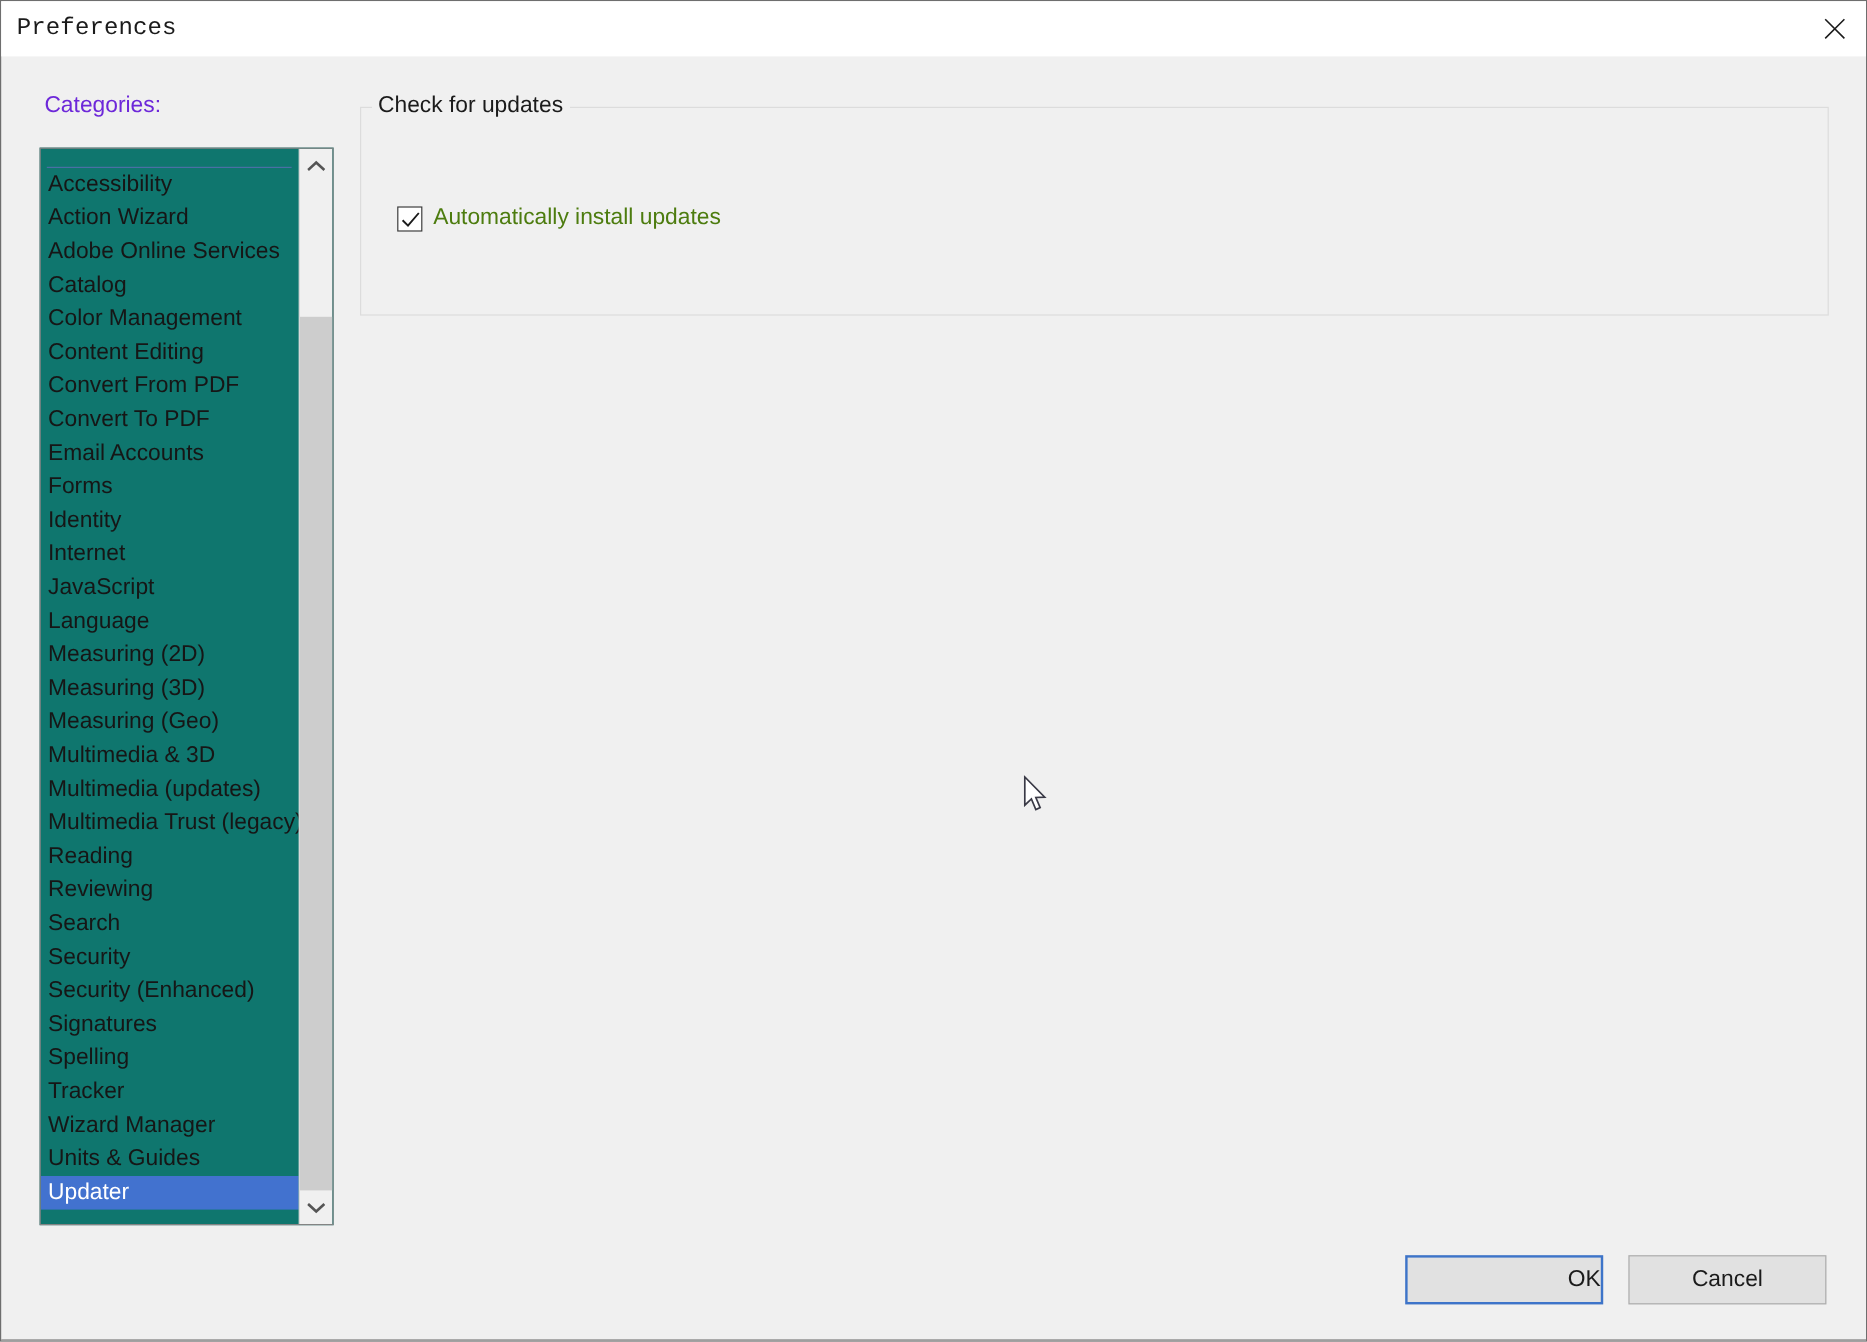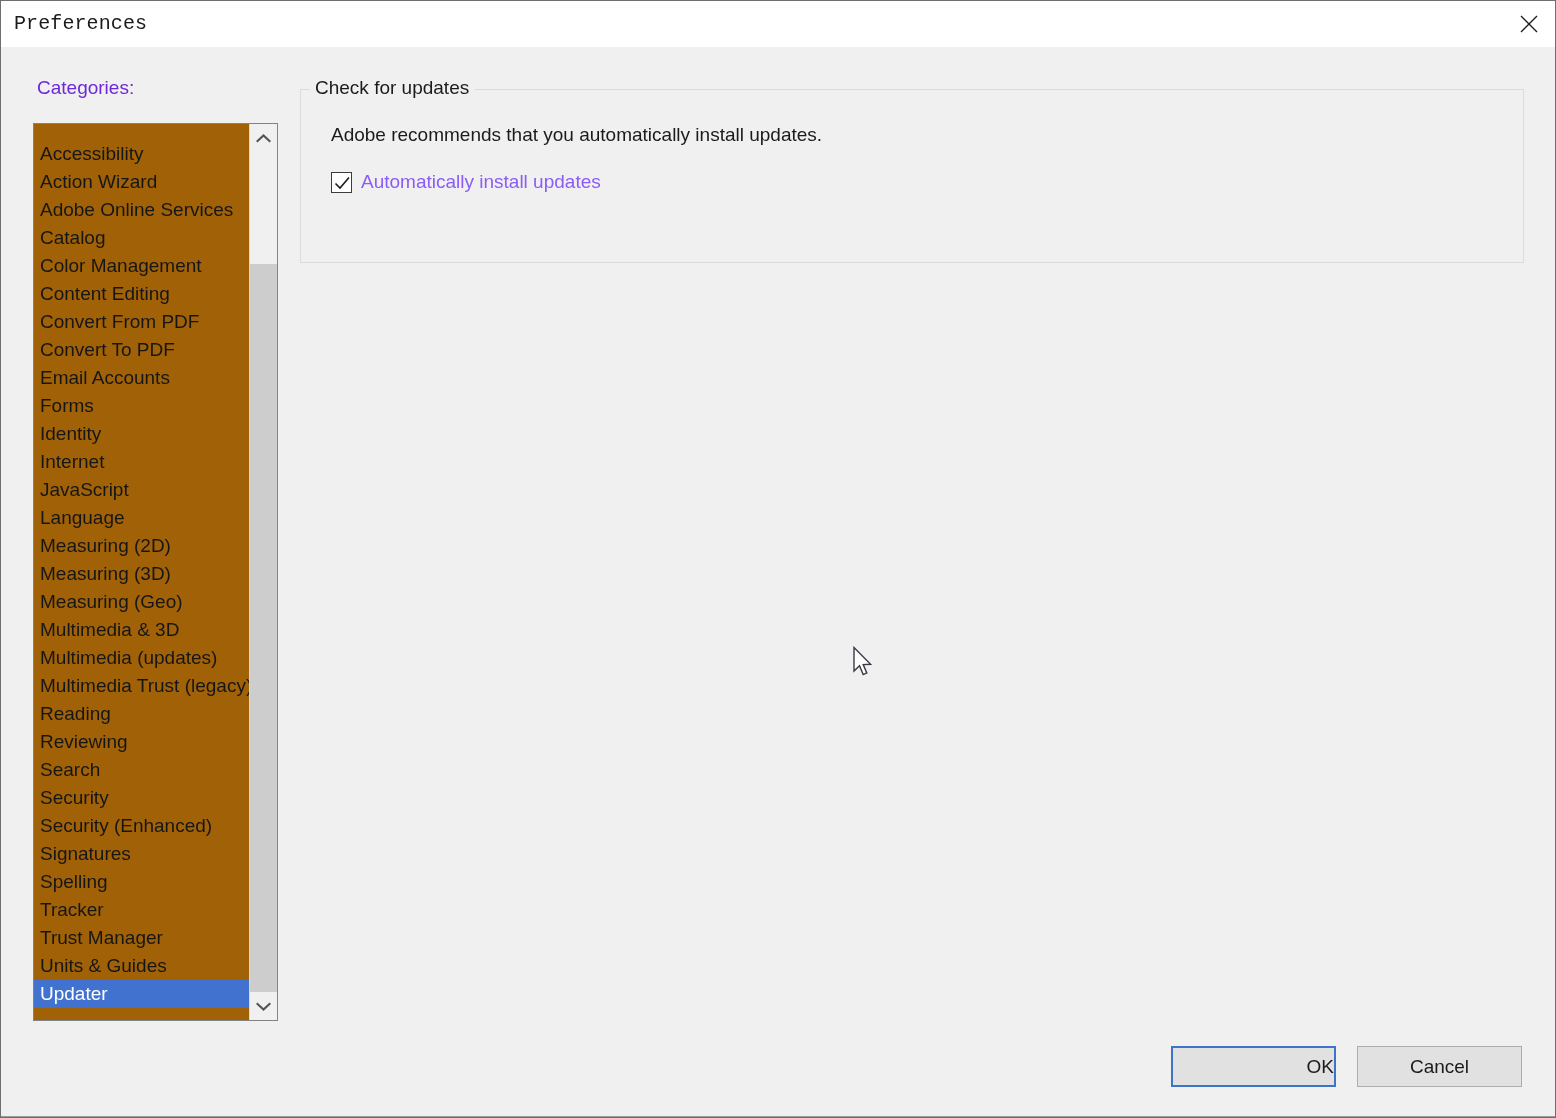--- a/index.html
+++ b/index.html
@@ -73,21 +73,21 @@
 
   
   #listbox {
     position: absolute;
     left: 32px;
     top: 122px;
     width: 245px;
     height: 898px;
     box-sizing: border-box;
     border: 1px solid #848484;
-    background: #a16207;
+    background: #0f766e;
     overflow: hidden;
   }
   #list-inner {
     position: absolute;
     left: 0; top: 0;
     width: 215px;
     height: 100%;
     overflow: hidden;
   }
   .separator-row {
@@ -193,21 +193,21 @@
     box-sizing: border-box;
     border: 1px solid #3b3b3b;
     background: #ffffff;
     position: relative;
     flex: 0 0 auto;
   }
   #checkbox-box svg { position: absolute; left: 2px; top: 2px; }
   #checkbox-label {
     margin-left: 9px;
     font-size: 19px;
-    color: #8b5cf6;
+    color: #4d7c0f;
     white-space: nowrap;
   }
 
   
   .dlg-button {
     position: absolute;
     height: 41px;
     box-sizing: border-box;
     background: #e1e1e1;
     font-size: 19px;
@@ -292,21 +292,21 @@
         <div class="list-item">Multimedia (updates)</div>
         <div class="list-item">Multimedia Trust (legacy)</div>
         <div class="list-item">Reading</div>
         <div class="list-item">Reviewing</div>
         <div class="list-item">Search</div>
         <div class="list-item">Security</div>
         <div class="list-item">Security (Enhanced)</div>
         <div class="list-item">Signatures</div>
         <div class="list-item">Spelling</div>
         <div class="list-item">Tracker</div>
-        <div class="list-item">Trust Manager</div>
+        <div class="list-item">Wizard Manager</div>
         <div class="list-item">Units &amp; Guides</div>
         <div class="list-item selected" style="background: rgb(66, 114, 207);">Updater</div>
       </div>
 
     <div id="list-scrollbar">
       <div class="sb-arrow" id="sb-arrow-up">
         <svg class="chev" viewBox="0 0 15 11">
           <path d="M1.5 8 L7.5 2.5 L13.5 8" stroke="#555555" stroke-width="2.2" fill="none" stroke-linecap="square"></path>
         </svg>
       </div>
@@ -317,21 +317,20 @@
         <svg class="chev" viewBox="0 0 15 11">
           <path d="M1.5 3 L7.5 8.5 L13.5 3" stroke="#555555" stroke-width="2.2" fill="none" stroke-linecap="square"></path>
         </svg>
       </div>
     </div>
   </div>
 
   <div id="groupbox"></div>
   <div id="groupbox-legend">Check for updates</div>
 
-  <div id="group-desc">Adobe recommends that you automatically install updates.</div>
 
   <div id="checkbox-row">
     <span id="checkbox-box">
       <svg width="17" height="17" viewBox="0 0 17 17" style="display: block;">
         <path d="M1.5 8.5 L6 13 L15 2.5" stroke="#1b1b1b" stroke-width="1.6" fill="none"></path>
       </svg>
     </span>
     <span id="checkbox-label">Automatically install updates</span>
   </div>
 

